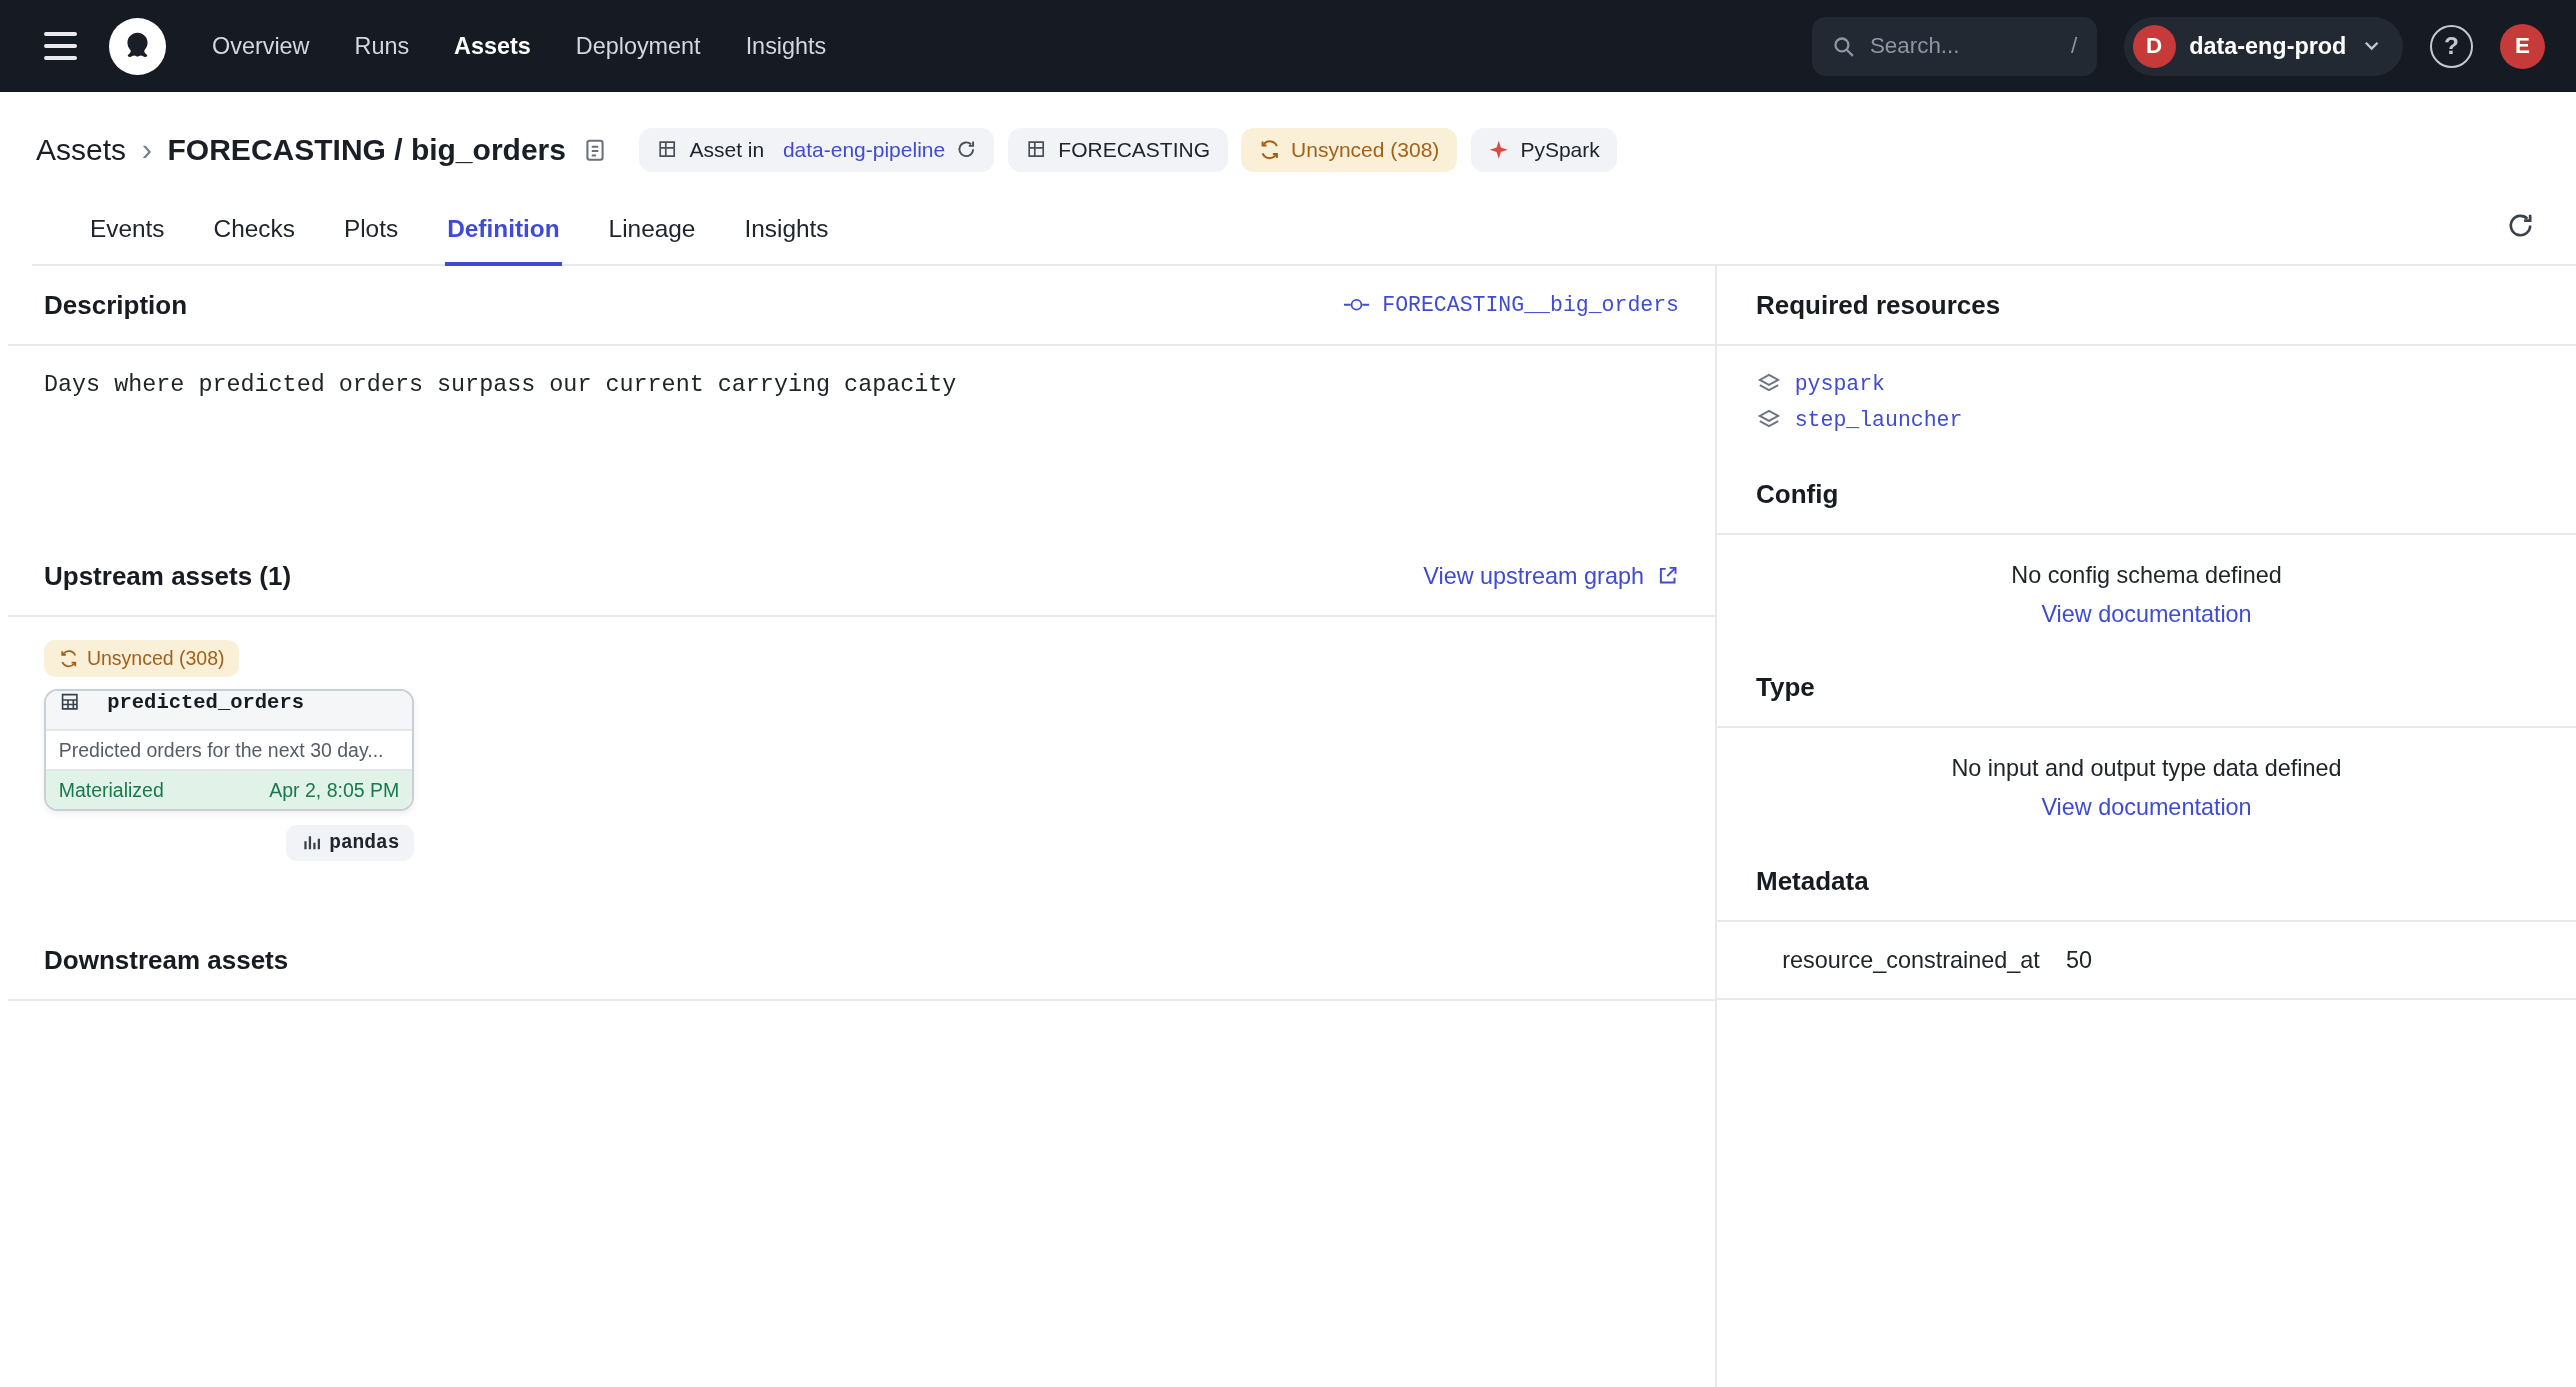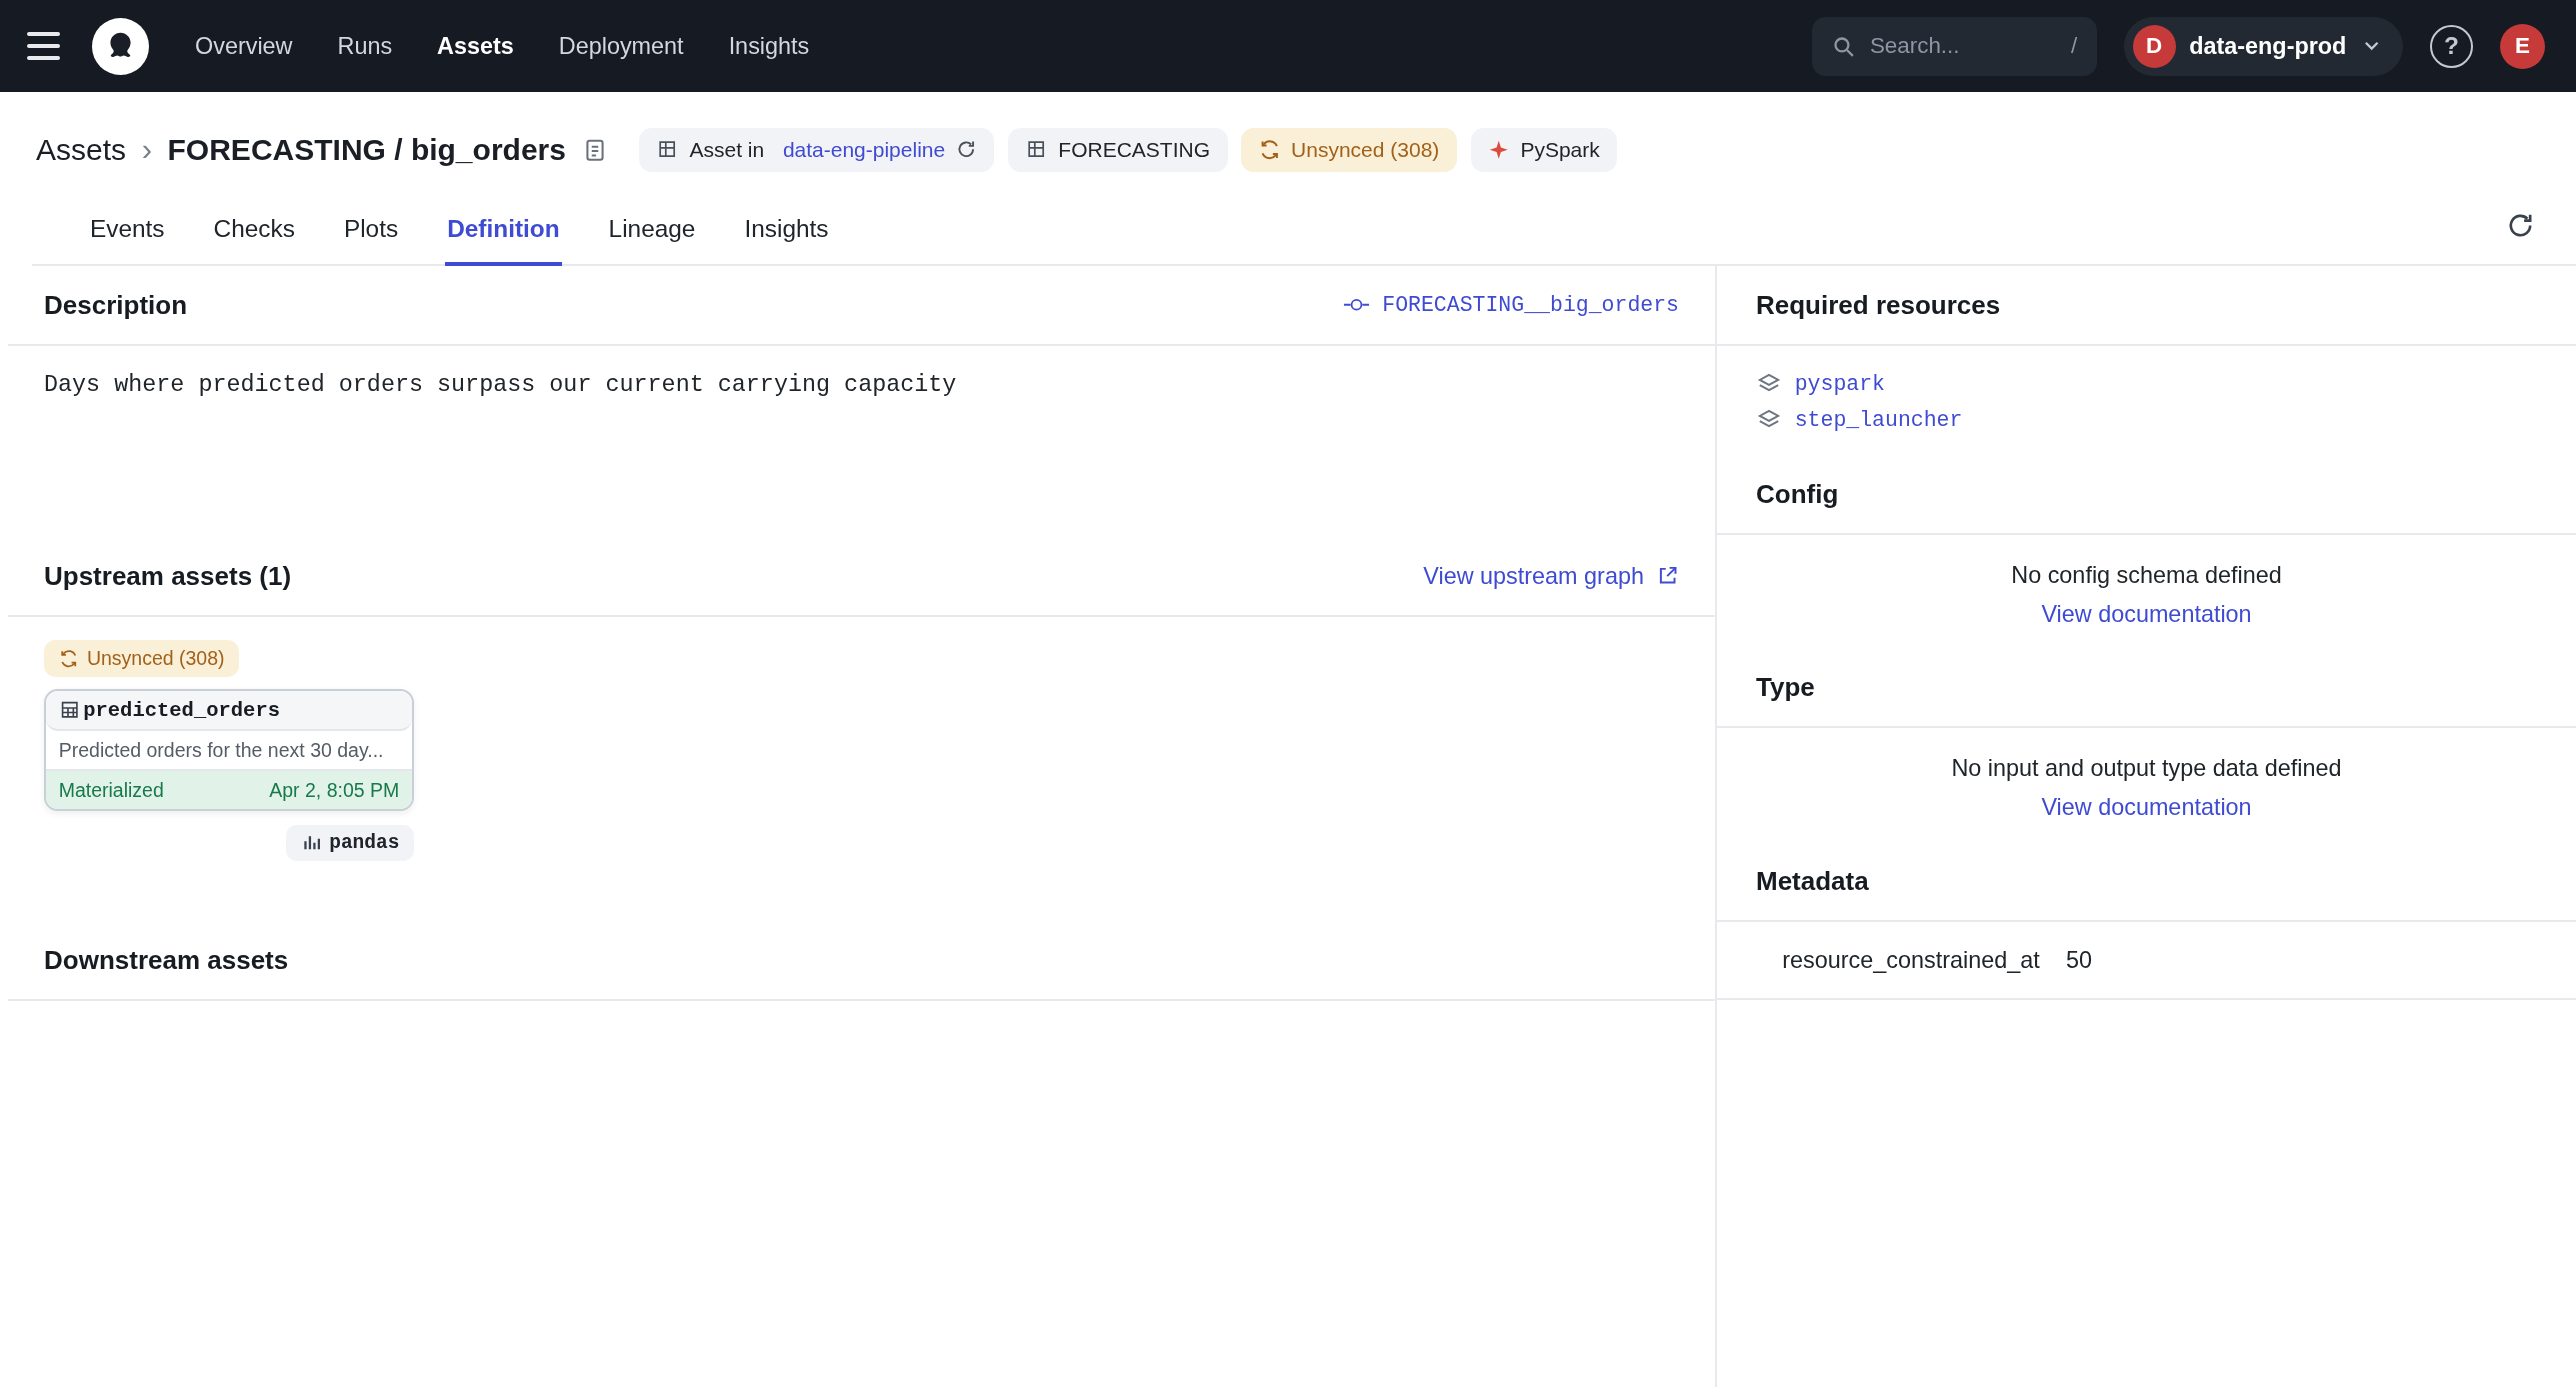--- a/index.html
+++ b/index.html
@@ -8,21 +8,21 @@
     font-family:"Liberation Sans", sans-serif;
     background:#fff; color:#1A1E25;
     display:flex; flex-direction:column; overflow:hidden;
   }
   .mono { font-family:"Liberation Mono", monospace; }
   [data-interactable="true"] { cursor:pointer; }
   a { text-decoration:none; }
 
   
   .topnav { height:92px; flex:0 0 92px; background:var(--topnav,#161A22);
-    display:flex; align-items:center; padding:0 31px 0 27px; gap:21.5px; }
+    display:flex; align-items:center; padding:0 31px 0 44px; gap:21.5px; }
   .hamburger { width:43px; height:43px; display:flex; flex-direction:column; justify-content:center; gap:7.8px; }
   .hamburger span { display:block; width:33px; height:3.9px; background:#E8EAEE; border-radius:2px; }
   .logo { width:57px; height:57px; border-radius:50%; background:#fff;
     display:flex; align-items:center; justify-content:center; flex:0 0 57px; }
   .nav-links { display:flex; gap:45px; margin-left:25px; }
   .nav-link { font-size:23.4px; color:#D3D7DF; font-weight:500; }
   .nav-link.active { color:#fff; font-weight:700; }
   .topnav-right { margin-left:auto; display:flex; align-items:center; gap:27px; }
   .searchbox { width:285px; height:59px; background:#232933; border-radius:13.7px;
     display:flex; align-items:center; padding:0 19.5px; gap:13.7px; color:#8E95A3; }
@@ -81,22 +81,22 @@
   .head-link { display:flex; align-items:center; gap:11.7px; color:var(--accent,#3E4BD2); font-size:23.4px; }
   .head-link.mono { font-size:21.5px; }
 
   .desc-body { height:191px; padding:26px 36px 0; font-size:23.4px; color:#20252A;font-family:Liberation Mono, monospace; }
 
   .upstream-body { height:304px; padding:23.4px 36px 0; }
   .badge { display:inline-flex; align-items:center; gap:8.8px; height:37px; padding:0 14.6px;
     background:var(--warn-bg,#FAF0D8); color:var(--warn-text,#A2611B); border-radius:11.7px; font-size:19.5px; }
   .asset-card { margin-top:11.7px; width:370px; border:2px solid #C9CFD7; border-radius:13.7px;
     overflow:hidden; background:#fff; box-shadow:0 2.9px 5.9px rgba(20,25,35,.07); }
-  .card-head { height:40px; display:flex; align-items:center; gap:3px; padding:0 12.7px;
-    background:#F4F6F8; border-bottom:2px solid #E3E6EA; font-size:20.5px; font-weight:700; color:#171B22;border-radius:12px; }
+  .card-head { height:40px; display:flex; align-items:flex-start; gap:27px; padding:0 12.7px;
+    background:#F4F6F8; border-bottom:2px solid #E3E6EA; font-size:20.5px; font-weight:700; color:#171B22; }
   .card-head .tag-icon { color:#39414D; }
   .card-desc { height:40px; display:flex; align-items:center; padding:0 12.7px; font-size:19.5px;
     color:#555C66; border-bottom:2px solid #E3E6EA; white-space:nowrap; overflow:hidden; }
   .card-status { height:38px; display:flex; align-items:center; justify-content:space-between;
     padding:0 12.7px; background:var(--success-bg,#E1F3E8); color:var(--success-text,#18794B); font-size:19.5px; }
   .card-tag-row { width:370px; display:flex; justify-content:flex-end; margin-top:13.7px; }
   .asset-tag { display:inline-flex; align-items:center; gap:8.8px; height:36px; padding:0 14.6px;
     background:var(--tag-bg,#F1F3F6); border-radius:10.7px; font-size:19.5px; font-weight:700; color:#20252C; }
   .asset-tag .tag-icon { color:#39414D; }
 

